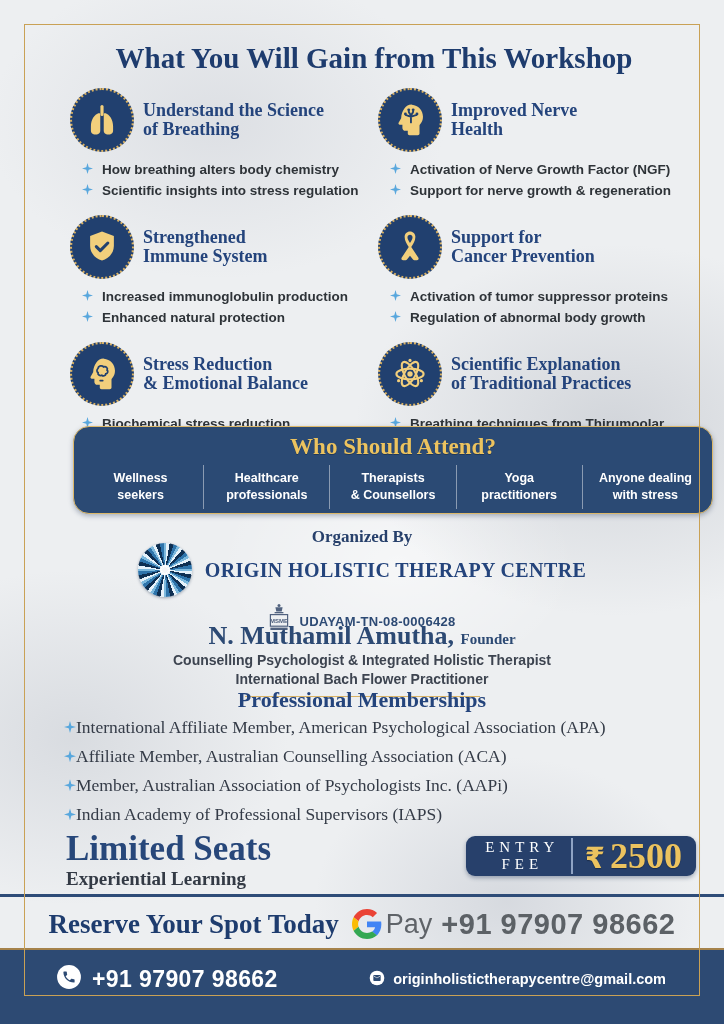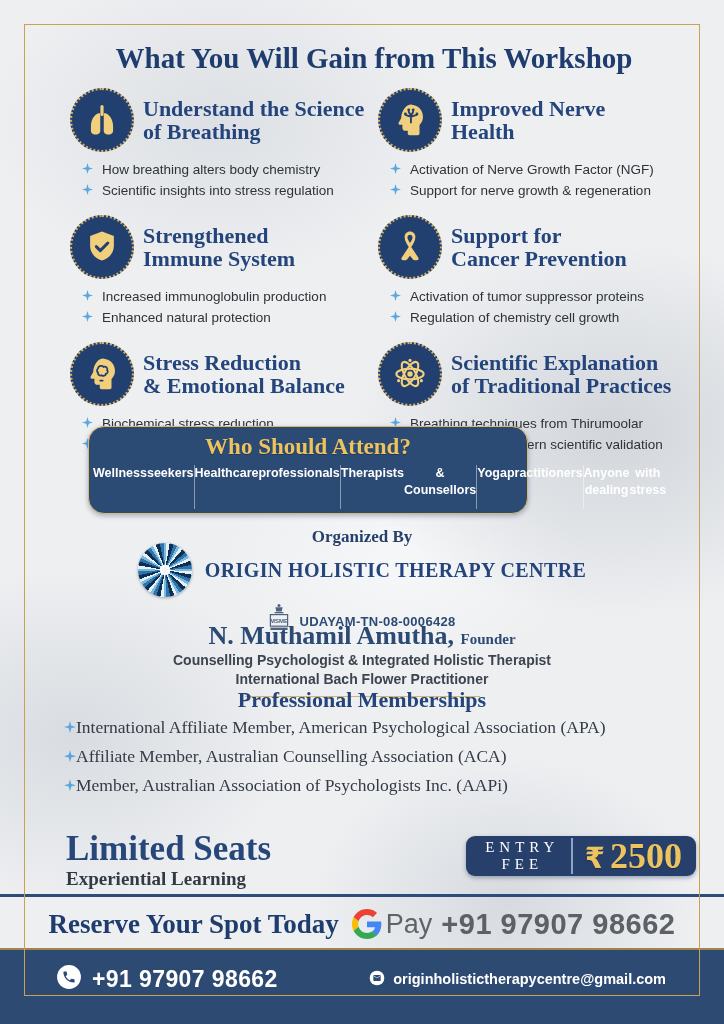--- a/index.html
+++ b/index.html
@@ -31,47 +31,47 @@
     display:grid; grid-template-columns:308px 1fr; column-gap:0; row-gap:10px;
   }
   .benefit{ }
   .b-head{ display:flex; align-items:center; gap:9px; height:68px; }
   .b-icon{
     flex:0 0 auto; width:64px; height:64px; border-radius:50%;
     background:#21406f; border:2.5px dotted #d9b163;
     display:flex; align-items:center; justify-content:center;
   }
   .b-title{
-    font-family:"Liberation Serif", serif; font-weight:700; font-size:22px;
+    font-family:"Liberation Serif", serif; font-weight:700; font-size:18px;
     line-height:1.06; color:#24447c;
   }
   .b-points{ list-style:none; margin-top:7px; padding-left:12px; }
   .b-points li{
     display:flex; gap:9px; align-items:flex-start;
-    font-size:13.5px; font-weight:400; color:#2e3338; line-height:1.26; margin-bottom:4px;
+    font-size:13.5px; font-weight:700; color:#2e3338; line-height:1.26; margin-bottom:4px;
   }
   .star{
     flex:0 0 auto; width:11px; height:11px; margin-top:2px; background:#58a7dd;
     clip-path:polygon(50% 0%,61% 39%,100% 50%,61% 61%,50% 100%,39% 61%,0% 50%,39% 39%);
   }
 
   
   .who-box{
-    position:absolute; top:426px; left:88px; width:440px; height:88px;
+    position:absolute; top:426px; left:73px; width:640px; height:88px;
     background:#2b4a74; border:1px solid #dcb86a; border-radius:16px;
     text-align:center; padding-top:7px;
     box-shadow:0 2px 5px rgba(40,60,95,.35);
   }
   .who-title{
     font-family:"Liberation Serif", serif; font-weight:700; font-size:23px;
     color:#ecc35f; text-shadow:0 1px 0 rgba(0,0,0,.25);
   }
   .who-row{ display:flex; margin-top:5px; height:44px; padding:0 4px; }
   .aud{
-    flex:1; display:flex; justify-content:center;
+    flex:1; display:flex; flex-direction:column; justify-content:center;
     color:#ffffff; font-size:12.5px; font-weight:600; line-height:1.35;
   }
   .aud + .aud{ border-left:1px solid rgba(255,255,255,.45); }
 
   
   .organizer{ position:absolute; top:527px; left:0; width:100%; text-align:center; }
   .org-label{ font-family:"Liberation Serif", serif; font-weight:700; font-size:17px; color:#27406b; }
   .org-row{ display:inline-flex; align-items:center; gap:13px; margin-top:1px; height:44px; }
   .spiral{
     width:54px; height:54px; border-radius:50%; flex:0 0 auto;
@@ -246,21 +246,21 @@
         </span>
         <h2 class="b-title"><span>Support for</span><br><span>Cancer Prevention</span></h2>
       </div>
       <ul class="b-points">
         <li>
             <span class="star"></span>
             <span>Activation of tumor suppressor proteins</span>
           </li>
         <li>
             <span class="star"></span>
-            <span>Regulation of chemistry cell growth</span>
+            <span>Regulation of abnormal body growth</span>
           </li>
       </ul>
     </div>
 
     <div class="benefit">
       <div class="b-head">
         <span class="b-icon">
           <svg width="38" height="38" viewBox="0 0 24 24">
             <path fill="#f2cf7c" d="M13.2 2.3c4 .3 7 3.6 7 7.6 0 1.9-.7 3.6-1.9 4.9-.2.2-.3.5-.3.8v4.9c0 .6-.5 1.1-1.1 1.1h-5.2c-.6 0-1.1-.5-1.1-1.1v-1.7H9c-1 0-1.8-.8-1.8-1.8v-2H5.5c-.6 0-1-.7-.7-1.2l1.6-2.9c.3-5 3.3-8.9 6.8-8.6z"></path>
             <path fill="none" stroke="#21406f" stroke-width="1.1" d="M9.4 8.6c.2-1.8 2.6-2.3 3.6-1.1 1.4-.7 2.9.7 2.2 2 .9.7.4 2.2-.8 2.4-.1 1.2-1.7 1.7-2.6.9-1.2.6-2.6-.4-2.3-1.7-.9-.4-.9-1.9-.1-2.5z"></path>
@@ -374,20 +374,24 @@
         <span>International Affiliate Member, American Psychological Association (APA)</span>
       </li>
     <li>
         <span class="star"></span>
         <span>Affiliate Member, Australian Counselling Association (ACA)</span>
       </li>
     <li>
         <span class="star"></span>
         <span>Member, Australian Association of Psychologists Inc. (AAPi)</span>
       </li>
+    <li>
+        <span class="star"></span>
+        <span>Indian Academy of Professional Supervisors (IAPS)</span>
+      </li>
   </ul>
 
   <div class="offer-row">
     <div>
       <div class="limited">Limited Seats</div>
       <div class="experiential">Experiential Learning</div>
     </div>
     <div class="entry-badge">
       <div class="entry-label">
         <span>ENTRY</span>

